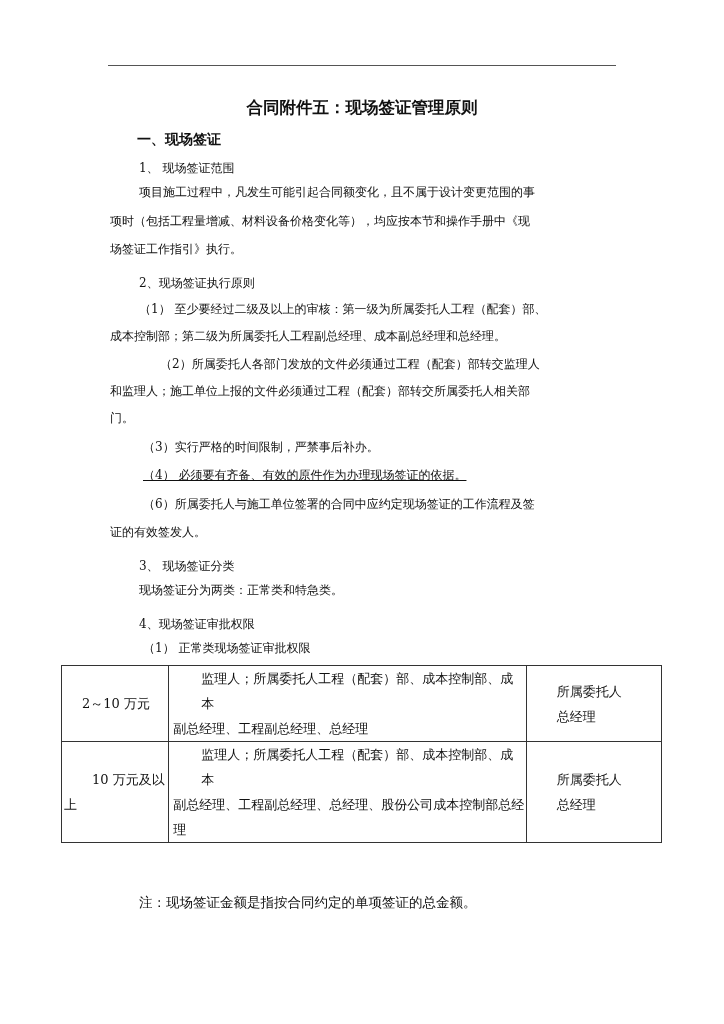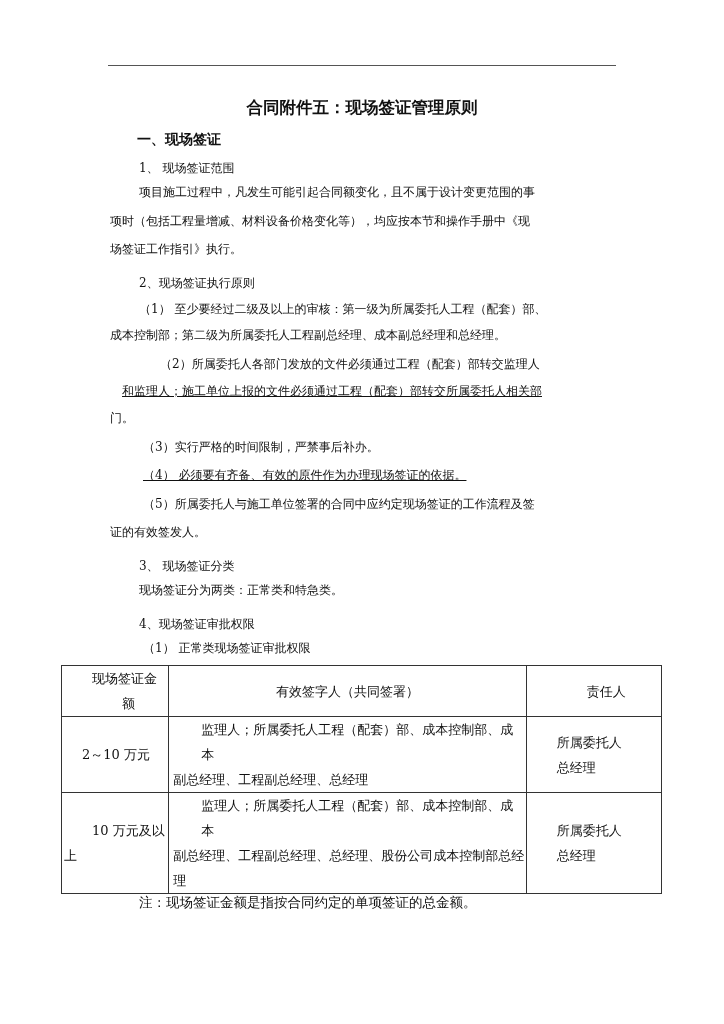--- a/index.html
+++ b/index.html
@@ -40,50 +40,42 @@
 
 <div class="t h1" style="left:137px; top:132px;">一、现场签证</div>
 
 <div class="t" style="left:139px; top:160px;">1、  现场签证范围</div>
 <div class="t" style="left:139px; top:184px;">项目施工过程中，凡发生可能引起合同额变化，且不属于设计变更范围的事</div>
 <div class="t" style="left:110px; top:213px;">项时（包括工程量增减、材料设备价格变化等），均应按本节和操作手册中《现</div>
 <div class="t" style="left:110px; top:241px;">场签证工作指引》执行。</div>
 
 <div class="t" style="left:139px; top:275px;">2、现场签证执行原则</div>
 <div class="t" style="left:139px; top:301px;">（1） 至少要经过二级及以上的审核：第一级为所属委托人工程（配套）部、</div>
-<div class="t" style="left:110px; top:328px;font-family:Liberation Mono, monospace;">成本控制部；第二级为所属委托人工程副总经理、成本副总经理和总经理。</div>
+<div class="t" style="left:110px; top:328px;">成本控制部；第二级为所属委托人工程副总经理、成本副总经理和总经理。</div>
 <div class="t" style="left:160px; top:356px;">（2）所属委托人各部门发放的文件必须通过工程（配套）部转交监理人</div>
-<div class="t" style="left:122px; top:383px;text-decoration:underline;">和监理人；施工单位上报的文件必须通过工程（配套）部转交所属委托人相关部</div>
+<div class="t" style="left:110px; top:383px;">和监理人；施工单位上报的文件必须通过工程（配套）部转交所属委托人相关部</div>
 <div class="t" style="left:110px; top:410px;">门。</div>
 <div class="t" style="left:143px; top:439px;">（3）实行严格的时间限制，严禁事后补办。</div>
 <div class="t" style="left:143px; top:467px;text-decoration:underline;">（4） 必须要有齐备、有效的原件作为办理现场签证的依据。</div>
-<div class="t" style="left:143px; top:496px;">（5）所属委托人与施工单位签署的合同中应约定现场签证的工作流程及签</div>
+<div class="t" style="left:143px; top:496px;">（6）所属委托人与施工单位签署的合同中应约定现场签证的工作流程及签</div>
 <div class="t" style="left:110px; top:524px;">证的有效签发人。</div>
 
 <div class="t" style="left:139px; top:558px;">3、  现场签证分类</div>
 <div class="t" style="left:139px; top:582px;">现场签证分为两类：正常类和特急类。</div>
 
 <div class="t" style="left:139px; top:616px;">4、现场签证审批权限</div>
 <div class="t" style="left:143px; top:640px;">（1）  正常类现场签证审批权限</div>
 
 <table class="grid">
   <colgroup>
       <col class="c1">
       <col class="c2">
       <col class="c3">
     </colgroup>
   <tbody>
-      <tr style="height:48px;">
-    <td class="amt">
-      <span class="line l1">现场签证金</span>
-      <span class="line" style="padding-left:60px;">额</span>
-    </td>
-    <td class="hdr-mid">有效签字人（共同签署）</td>
-    <td class="hdr-right">责任人</td>
-  </tr>
   <tr style="height:50px;">
     <td class="amt">
       <span class="line" style="padding-left:20px;">2～10 万元</span>
     </td>
     <td class="sig">
       <span class="line ind">监理人；所属委托人工程（配套）部、成本控制部、成本</span>
       <span class="line">副总经理、工程副总经理、总经理</span>
     </td>
     <td class="resp">
       <span class="line">所属委托人</span>

